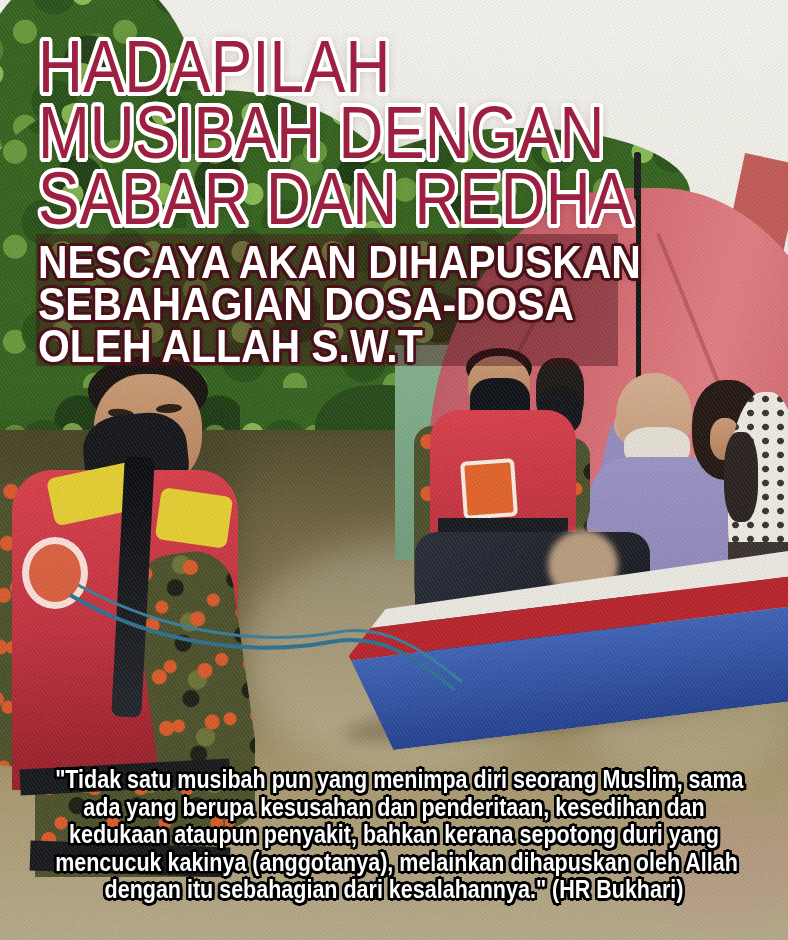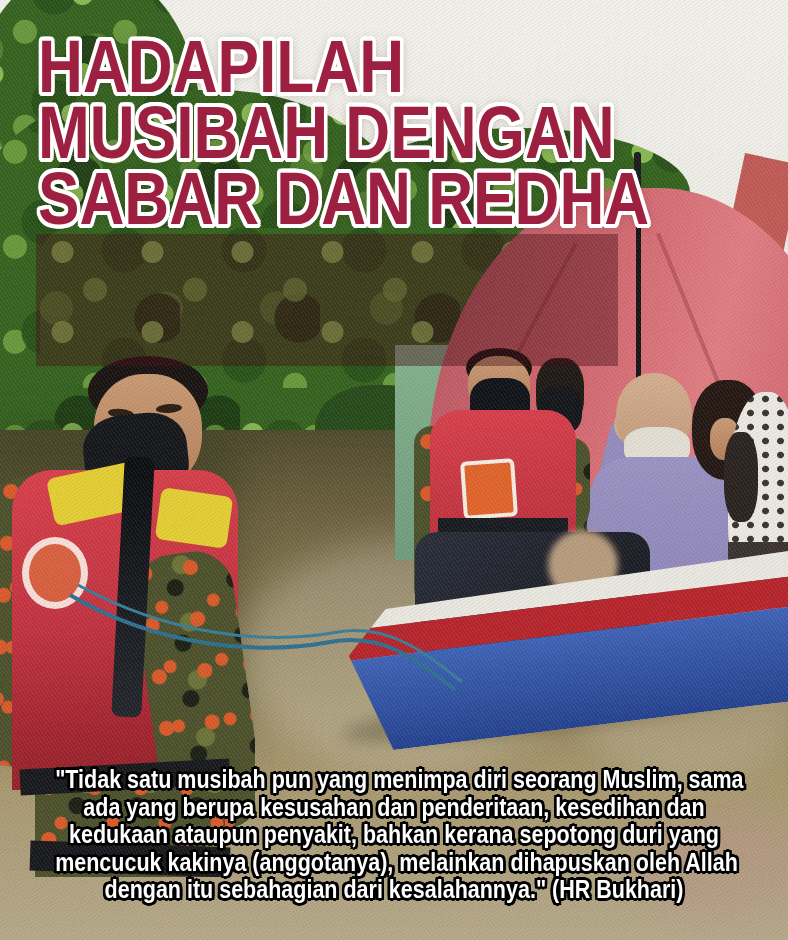--- a/index.html
+++ b/index.html
@@ -31,21 +31,21 @@
   .vest{background:linear-gradient(175deg,#d7404b 0%,#c23340 45%,#a2242f 80%,#8f2028 100%);}
   .skin{background:linear-gradient(#c89a74,#b5805c);}
   
   .texture{
     left:0;top:0;width:788px;height:940px;pointer-events:none;
     background-image:
       repeating-linear-gradient(55deg, rgba(255,255,255,.07) 0 1px, transparent 1px 3px),
       repeating-linear-gradient(-35deg, rgba(0,0,0,.05) 0 1px, transparent 1px 3px);
   }
   
-  .title{left:38px;top:34px;color:#9e2040;font-weight:bold;font-size:74px;line-height:66px;white-space:nowrap;}
+  .title{left:38px;top:34px;color:#9e2040;font-weight:normal;font-size:74px;line-height:66px;white-space:nowrap;}
   .title .line{display:block;transform:scaleX(.84);transform-origin:left top;
     text-shadow:
       4px 0 0 #fff,-4px 0 0 #fff,0 4px 0 #fff,0 -4px 0 #fff,
       3px 3px 0 #fff,-3px 3px 0 #fff,3px -3px 0 #fff,-3px -3px 0 #fff,
       4px 2px 0 #fff,-4px 2px 0 #fff,4px -2px 0 #fff,-4px -2px 0 #fff,
       2px 4px 0 #fff,-2px 4px 0 #fff,2px -4px 0 #fff,-2px -4px 0 #fff,
       0 0 12px rgba(60,0,10,.35);}
   .subtitle{left:38px;top:241px;color:#fff;font-weight:bold;font-size:47px;line-height:42px;white-space:nowrap;}
   .subtitle .line{display:block;transform:scaleX(.87);transform-origin:left top;
     text-shadow:
@@ -170,20 +170,25 @@
   <div class="abs" style="left:36px;top:234px;width:582px;height:132px;background:rgba(70,12,22,.43);"></div>
 
   <div class="abs texture"></div>
 
   <div class="abs title">
     <span class="line">HADAPILAH</span>
     <span class="line">MUSIBAH DENGAN</span>
     <span class="line">SABAR DAN REDHA</span>
   </div>
 
+  <div class="abs subtitle">
+    <span class="line">NESCAYA AKAN DIHAPUSKAN</span>
+    <span class="line">SEBAHAGIAN DOSA-DOSA</span>
+    <span class="line">OLEH ALLAH S.W.T</span>
+  </div>
 
 
   <div class="abs quote">
     <span class="line">"Tidak satu musibah pun yang menimpa diri seorang Muslim, sama</span>
     <span class="line">ada yang berupa kesusahan dan penderitaan, kesedihan dan</span>
     <span class="line">kedukaan ataupun penyakit, bahkan kerana sepotong duri yang</span>
     <span class="line">mencucuk kakinya (anggotanya), melainkan dihapuskan oleh Allah</span>
     <span class="line">dengan itu sebahagian dari kesalahannya." (HR Bukhari)</span>
   </div>
 

